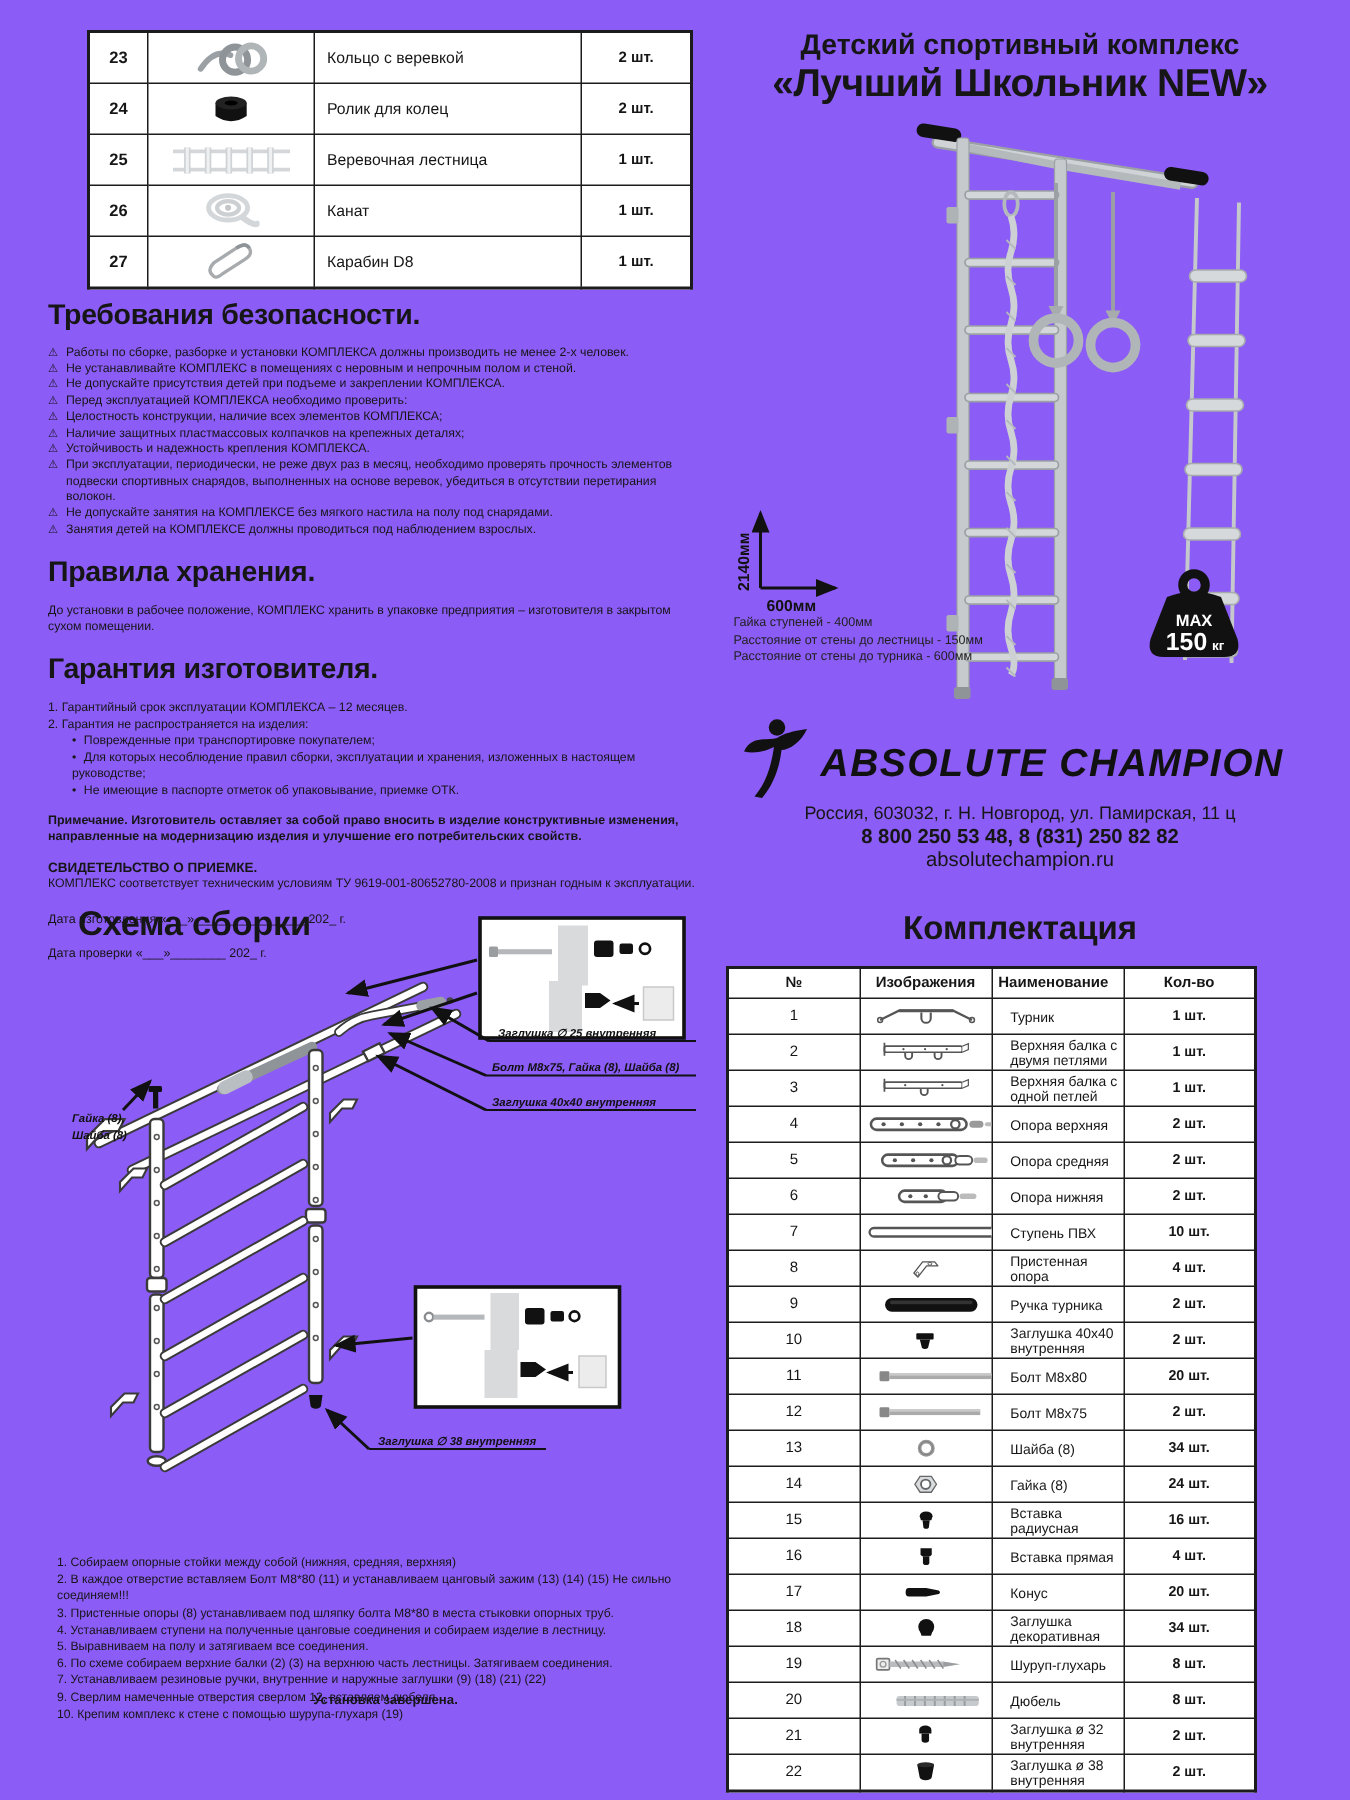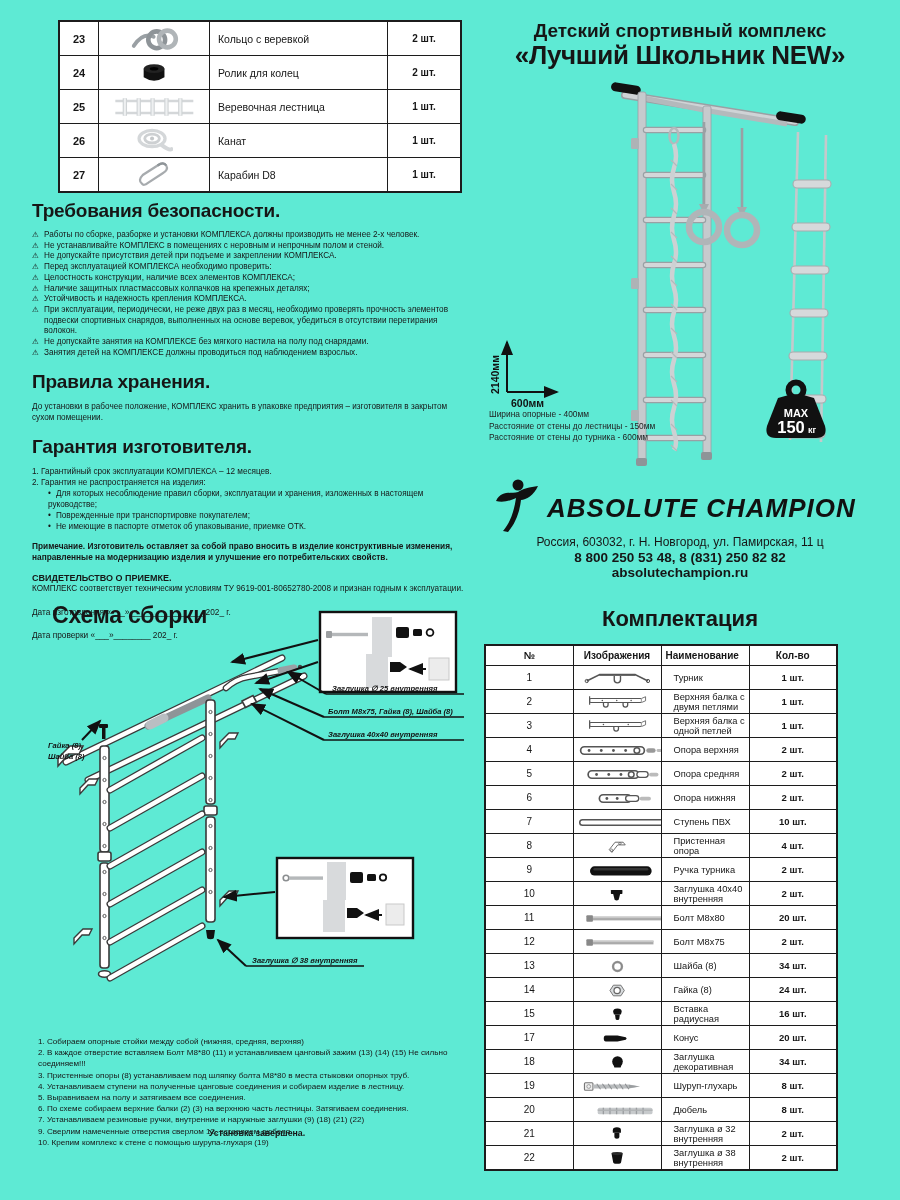--- a/index.html
+++ b/index.html
@@ -1,16 +1,16 @@
 <!DOCTYPE html>
 <html><head>
 <meta charset="utf-8">
 <style>
   html,body{margin:0;padding:0;background:#e8e8e8;}
-  #page{position:relative;width:900px;height:1200px;background:#5eead4;margin:0 auto;
+  #page{position:relative;width:900px;height:1200px;background:#8b5cf6;margin:0 auto;
         font-family:"Liberation Sans",sans-serif;color:#161616;overflow:hidden;}
   
   table{border-collapse:collapse;table-layout:fixed;background:#fff;}
   #top-parts-table{position:absolute;left:58px;top:20px;width:382px;border:2px solid #1c1c1c;}
   #top-parts-table td{border:1.4px solid #1c1c1c;height:31px;vertical-align:middle;overflow:hidden;}
   #top-parts-table .c-num{width:36px;text-align:center;font-size:11px;font-weight:600;}
   #top-parts-table .c-img{width:108px;text-align:center;}
   #top-parts-table .c-name{width:168px;font-size:10.5px;padding-left:8px;}
   #top-parts-table .c-qty{width:70px;text-align:center;font-size:10px;font-weight:600;}
   #top-parts-table .picon svg{height:26px;max-width:100px;vertical-align:middle;}
@@ -27,21 +27,21 @@
 
   
   #title{position:absolute;left:462px;top:20px;width:436px;text-align:center;line-height:1.12;}
   #title .t1{font-size:19px;font-weight:700;}
   #title .t2{font-size:26px;font-weight:700;letter-spacing:-0.3px;}
 
   #product-specs{position:absolute;left:489px;top:409px;width:230px;font-size:8.4px;line-height:11.5px;color:#222;font-weight:500;}
   #brand-address{position:absolute;left:462px;top:535px;width:436px;text-align:center;}
   #brand-address .a1{font-size:12px;font-weight:500;}
   #brand-address .a2{font-size:13.5px;font-weight:800;margin-top:1px;}
-  #brand-address .a3{font-size:13.5px;font-weight:700;}
+  #brand-address .a3{font-size:13.5px;font-weight:400;}
 
   
   #left-text{position:absolute;left:32px;top:200px;width:432px;}
   .sec-title{font-size:19px;font-weight:800;letter-spacing:-0.2px;margin:13px 0 8px;}
   .sec-title.first{margin-top:0;}
   .b-row{display:flex;gap:3px;font-size:8.2px;line-height:10.7px;}
   .warn-icon{flex:0 0 9px;font-size:7.5px;line-height:10.7px;}
   .flow-p{font-size:8.2px;line-height:11px;}
   .w-item{font-size:8.2px;line-height:11px;}
   .w-sub{font-size:8.2px;line-height:11px;margin-left:16px;}
@@ -224,21 +224,21 @@
     <g>
       <circle cx="311" cy="310" r="7.5" fill="none" stroke="#111" stroke-width="6"></circle>
       <path d="M293 318 Q311 311 329 318 L340 346 Q343 358 331 358 L291 358 Q279 358 282 346 Z" fill="#111"></path>
       <text x="311" y="337" text-anchor="middle" fill="#fff" font-size="11" font-weight="800">MAX</text>
       <text x="306" y="353" text-anchor="middle" fill="#fff" font-size="16.5" font-weight="800">150</text>
       <text x="323" y="353" text-anchor="start" fill="#fff" font-size="9" font-weight="800">кг</text>
     </g>
   </svg>
 
   <div id="product-specs">
-    <div>Ширина опорные - 400мм</div>
+    <div>Гайка ступеней - 400мм</div>
     <div>Расстояние от стены до лестницы - 150мм</div>
     <div>Расстояние от стены до турника - 600мм</div>
   </div>
 
   <svg id="logo-svg" width="410" height="58" viewBox="0 0 410 58">
     <g fill="#111">
       <circle cx="31" cy="9" r="5.5"></circle>
       <path d="M31 16 C24 18 14 14 9 25 C17 27 25 24 29 22 C27 36 23 47 16 55 L21 56 C29 47 33 34 34 24 C39 24 47 19 51 10 C43 11 35 13 31 16 Z"></path>
     </g>
     <text x="60" y="41" font-size="26" font-weight="800" font-style="italic" letter-spacing="1" fill="#111">ABSOLUTE CHAMPION</text>
@@ -305,23 +305,23 @@
       </div>
 
     <div class="sec-title">Правила хранения.</div>
     <p class="flow-p" style="margin:0">До установки в рабочее положение, КОМПЛЕКС хранить в упаковке предприятия – изготовителя в закрытом сухом помещении.</p>
 
     <div class="sec-title">Гарантия изготовителя.</div>
     <div class="w-item">1.  Гарантийный срок эксплуатации КОМПЛЕКСА – 12 месяцев.</div>
     <div class="w-item">2. Гарантия не распространяется на изделия:</div>
     <div>
 
+        <div class="w-sub">Поврежденные при транспортировке покупателем;</div>
+
         <div class="w-sub">Для которых несоблюдение правил сборки, эксплуатации и хранения, изложенных в настоящем руководстве;</div>
-
-        <div class="w-sub">Поврежденные при транспортировке покупателем;</div>
 
         <div class="w-sub">Не имеющие в паспорте отметок об упаковывание, приемке ОТК.</div>
       </div>
 
     <p class="note-p">Примечание. Изготовитель оставляет за собой право вносить в изделие конструктивные изменения, направленные на модернизацию изделия и улучшение его потребительских свойств.</p>
 
     <div class="accept-title">СВИДЕТЕЛЬСТВО О ПРИЕМКЕ.</div>
     <div class="accept-text">КОМПЛЕКС соответствует техническим условиям ТУ 9619-001-80652780-2008 и признан годным к эксплуатации.</div>
 
     <div class="date-row">
@@ -683,20 +683,29 @@
         <tr>
           <td class="c-num">15</td>
           <td class="c-img"><span class="picon"><svg viewBox="0 0 24 28">
                 <path d="M4 9 a8 6 0 0 1 16 0 l-1.5 5 h-13 z" fill="#111"></path>
                 <path d="M7.5 14 h9 l-1 8 a3.5 2.5 0 0 1 -7 0 z" fill="#111"></path>
               </svg></span></td>
           <td class="c-name">Вставка радиусная</td>
           <td class="c-qty">16 шт.</td>
         </tr>
 
+        <tr>
+          <td class="c-num">16</td>
+          <td class="c-img"><span class="picon"><svg viewBox="0 0 24 28">
+                <path d="M5 4 h14 v8 l-2 2 h-10 l-2 -2 z" fill="#111"></path>
+                <path d="M8 14 h8 v8 a4 3 0 0 1 -8 0 z" fill="#111"></path>
+              </svg></span></td>
+          <td class="c-name">Вставка прямая</td>
+          <td class="c-qty">4 шт.</td>
+        </tr>
 
         <tr>
           <td class="c-num">17</td>
           <td class="c-img"><span class="picon"><svg viewBox="0 0 40 18">
                 <path d="M7 5.5 h14 l10 2 q2 1.5 0 3 l-10 2 h-14 q-2.5 0 -2.5 -3.5 q0 -3.5 2.5 -3.5 z" fill="#111"></path>
               </svg></span></td>
           <td class="c-name">Конус</td>
           <td class="c-qty">20 шт.</td>
         </tr>
 

